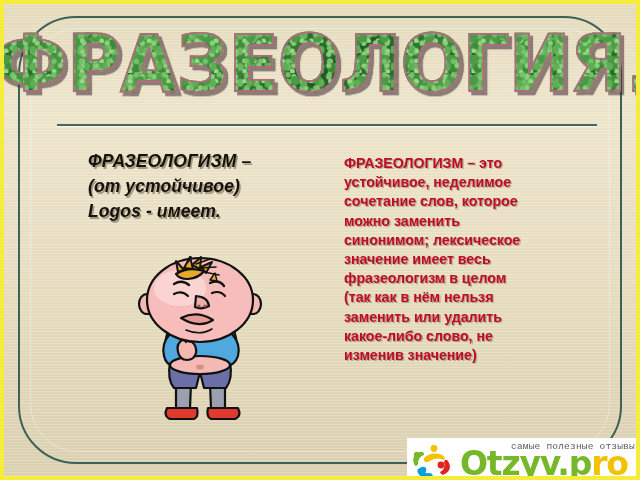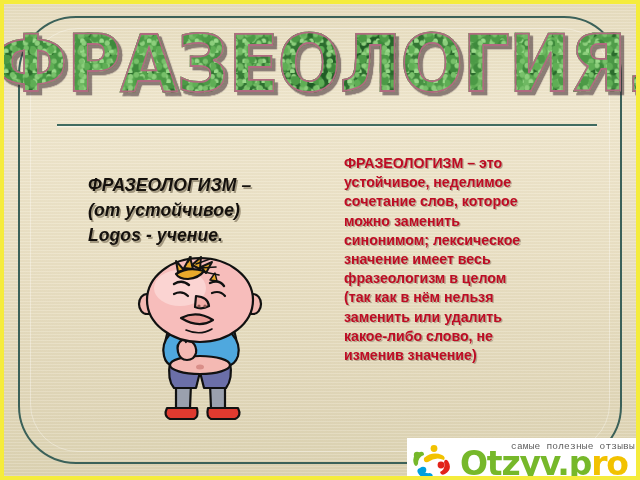--- a/index.html
+++ b/index.html
@@ -78,21 +78,20 @@
   .left-text{
     position:absolute;left:84px;top:145px;width:240px;
     font-family:"Liberation Sans", sans-serif;
     font-style:italic;
     font-weight:bold;
     font-size:17.5px;
     line-height:25px;
     color:#15110D;
     text-shadow:1.5px 1.5px 0 rgba(150,140,115,0.85);
     letter-spacing:0.1px;
-    margin-top:24px;
   }
   .left-text div{white-space:nowrap;}
 
   
   .right-text{
     position:absolute;left:340px;top:150px;width:215px;
     font-family:"Liberation Sans", sans-serif;
     font-weight:bold;
     font-size:14.6px;
     line-height:19.2px;
@@ -143,21 +142,21 @@
   <div class="frame-ghost"></div>
 
   <div class="title-wrap">
     <span class="title">ФРАЗЕОЛОГИЯ.</span>
   </div>
   <div class="title-rule"></div>
 
   <div class="left-text">
     <div>ФРАЗЕОЛОГИЗМ –</div>
     <div>(от устойчивое)</div>
-    <div>Logos  - учение.</div>
+    <div>Logos  - имеет.</div>
   </div>
 
   <div class="right-text">
     <div>ФРАЗЕОЛОГИЗМ – это</div>
     <div>устойчивое, неделимое</div>
     <div>сочетание слов, которое</div>
     <div>можно заменить</div>
     <div>синонимом; лексическое</div>
     <div>значение имеет весь</div>
     <div>фразеологизм в целом</div>

